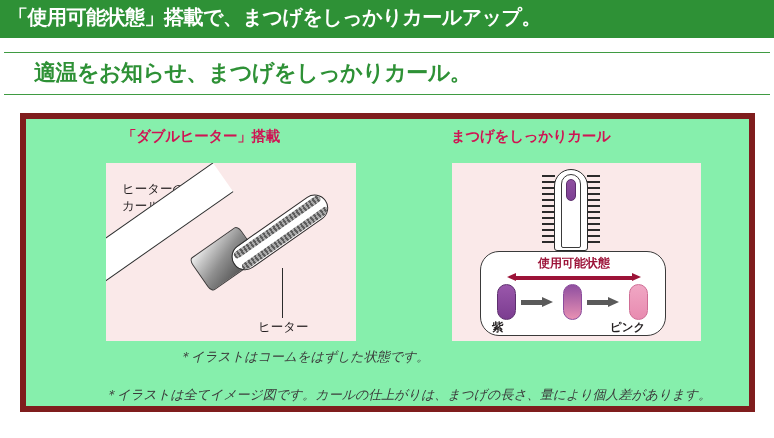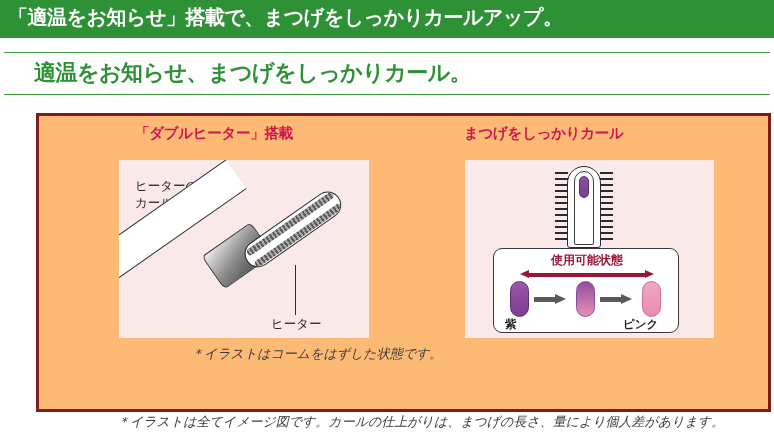--- a/index.html
+++ b/index.html
@@ -55,27 +55,27 @@
     font-weight: bold;
     color: #2e9136;
     letter-spacing: -0.5px;
     white-space: nowrap;
     margin-left: 28px;
   }
 
   
   .frame {
     position: absolute;
-    left: 36px;
+    left: 20px;
     top: 113px;
     width: 735px;
     height: 299px;
-    border: 3px solid #7f1d1d;
-    box-sizing: border-box;
-    background: #fdba74;
+    border: 6px solid #7f1d1d;
+    box-sizing: border-box;
+    background: #86efac;
   }
 
   
   .panel {
     position: absolute;
     top: 0;
   }
   .panel-left  { left: 72px; width: 262px; }
   .panel-right { left: 417px; width: 262px; }
 
@@ -235,21 +235,21 @@
   .teeth-right { left: 33px; }
 
   
   .temp-card {
     position: absolute;
     left: 28px;
     top: 88px;
     width: 186px;
     height: 85px;
     border: 1.4px solid #3a3a3a;
-    border-radius: 9px;
+    border-radius: 19px;
     background: #ffffff;
     box-sizing: border-box;
   }
   .temp-card-title {
     position: absolute;
     left: 0;
     top: 3px;
     width: 186px;
     text-align: center;
     font-size: 12px;
@@ -344,27 +344,27 @@
   
   .footnote {
     position: absolute;
     font-size: 13px;
     line-height: 16px;
     color: #3a3a3a;
     white-space: nowrap;
     font-style: italic;
   }
   .footnote-left  { left: 80px;  top: 230px; }
-  .footnote-bottom { left: 78px; top: 268px; margin-top: 30px; }
+  .footnote-bottom { left: 78px; top: 268px; }
 </style>
 </head>
 <body>
 
 <div class="banner">
-  <div class="banner-text">「適温をお知らせ」搭載で、まつげをしっかりカールアップ。</div>
+  <div class="banner-text">「使用可能状態」搭載で、まつげをしっかりカールアップ。</div>
 </div>
 
 <div class="rule rule-top"></div>
 <div class="section-heading">適温をお知らせ、まつげをしっかりカール。</div>
 <div class="rule rule-bottom"></div>
 
 <div class="frame">
 
   <div class="panel panel-left">
 

